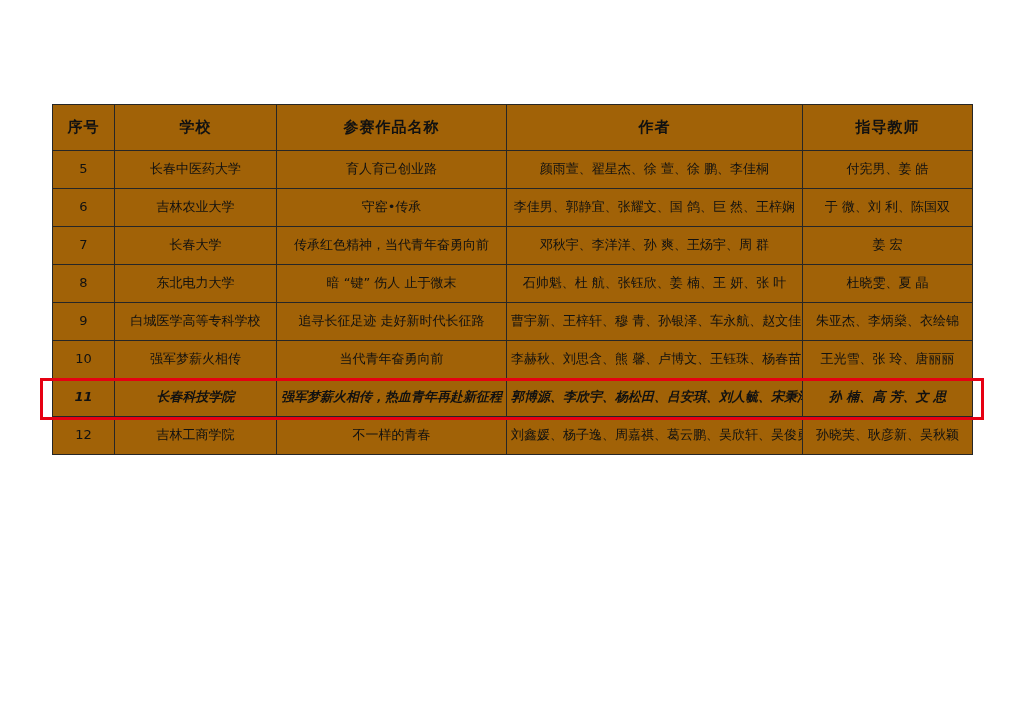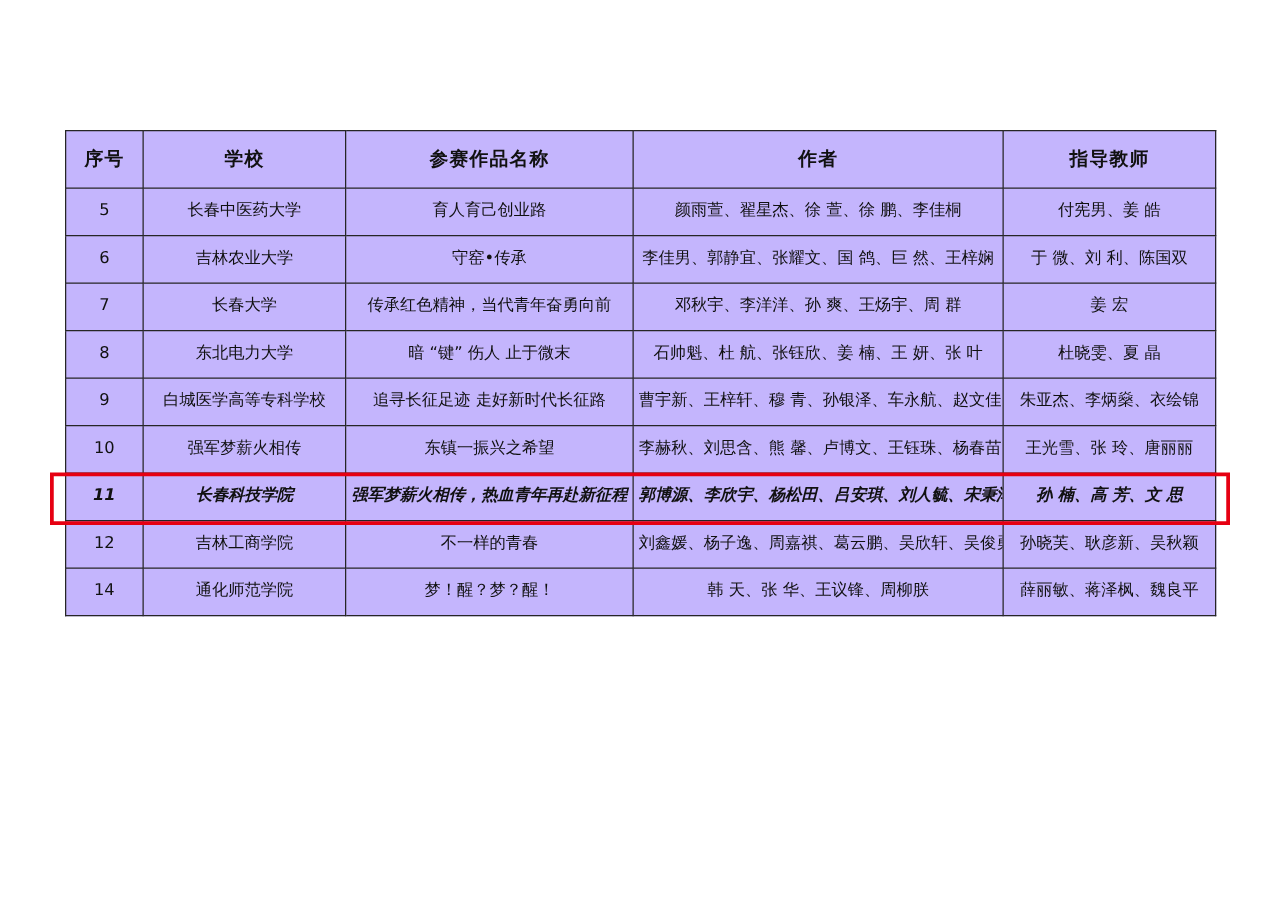--- a/index.html
+++ b/index.html
@@ -23,21 +23,21 @@
   .table-wrap {
     position: absolute;
     left: 52px;
     top: 104px;
     width: 920px;
   }
   table.award-table {
     border-collapse: collapse;
     table-layout: fixed;
     width: 920px;
-    background: #c4b5fd;
+    background: #a16207;
     padding-left: 37px;
   }
   table.award-table col.c-seq   { width: 62px; }
   table.award-table col.c-school{ width: 162px; }
   table.award-table col.c-work  { width: 230px; }
   table.award-table col.c-author{ width: 296px; }
   table.award-table col.c-teach { width: 170px; }
 
   table.award-table th,
   table.award-table td {
@@ -137,43 +137,36 @@
         <tr>
           <td class="seq">9</td>
           <td class="school">白城医学高等专科学校</td>
           <td class="work">追寻长征足迹 走好新时代长征路</td>
           <td class="author">曹宇新、王梓轩、穆 青、孙银泽、车永航、赵文佳</td>
           <td class="teacher">朱亚杰、李炳燊、衣绘锦</td>
         </tr>
         <tr>
           <td class="seq">10</td>
           <td class="school">强军梦薪火相传</td>
-          <td class="work">东镇一振兴之希望</td>
+          <td class="work">当代青年奋勇向前</td>
           <td class="author">李赫秋、刘思含、熊 馨、卢博文、王钰珠、杨春苗</td>
           <td class="teacher">王光雪、张 玲、唐丽丽</td>
         </tr>
         <tr class="row-highlight">
           <td class="seq">11</td>
           <td class="school">长春科技学院</td>
           <td class="work">强军梦薪火相传，热血青年再赴新征程</td>
           <td class="author">郭博源、李欣宇、杨松田、吕安琪、刘人毓、宋秉泽</td>
           <td class="teacher">孙 楠、高 芳、文 思</td>
         </tr>
         <tr>
           <td class="seq">12</td>
           <td class="school">吉林工商学院</td>
           <td class="work">不一样的青春</td>
           <td class="author">刘鑫媛、杨子逸、周嘉祺、葛云鹏、吴欣轩、吴俊勇</td>
           <td class="teacher">孙晓芙、耿彦新、吴秋颖</td>
         </tr>
-        <tr>
-          <td class="seq">14</td>
-          <td class="school">通化师范学院</td>
-          <td class="work">梦！醒？梦？醒！</td>
-          <td class="author">韩 天、张 华、王议锋、周柳朕</td>
-          <td class="teacher">薛丽敏、蒋泽枫、魏良平</td>
-        </tr>
       </tbody>
     </table>
   </div>
 
   <div class="highlight-box" style="border-color: rgb(230, 0, 18);"></div>
 </div>
 
 </body></html>

